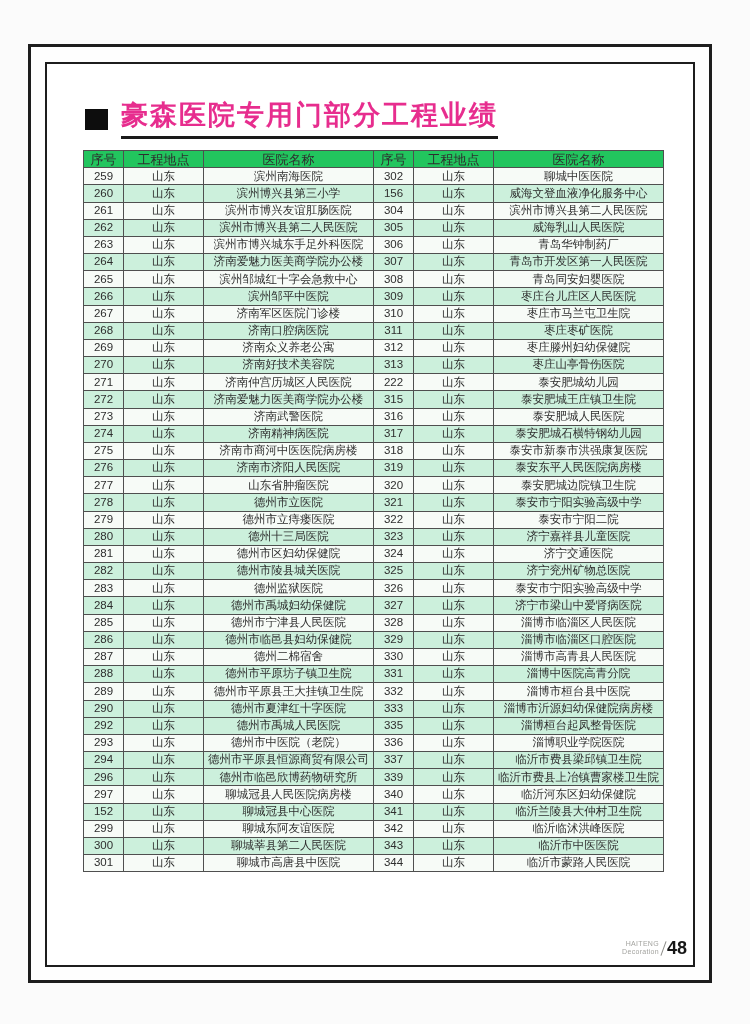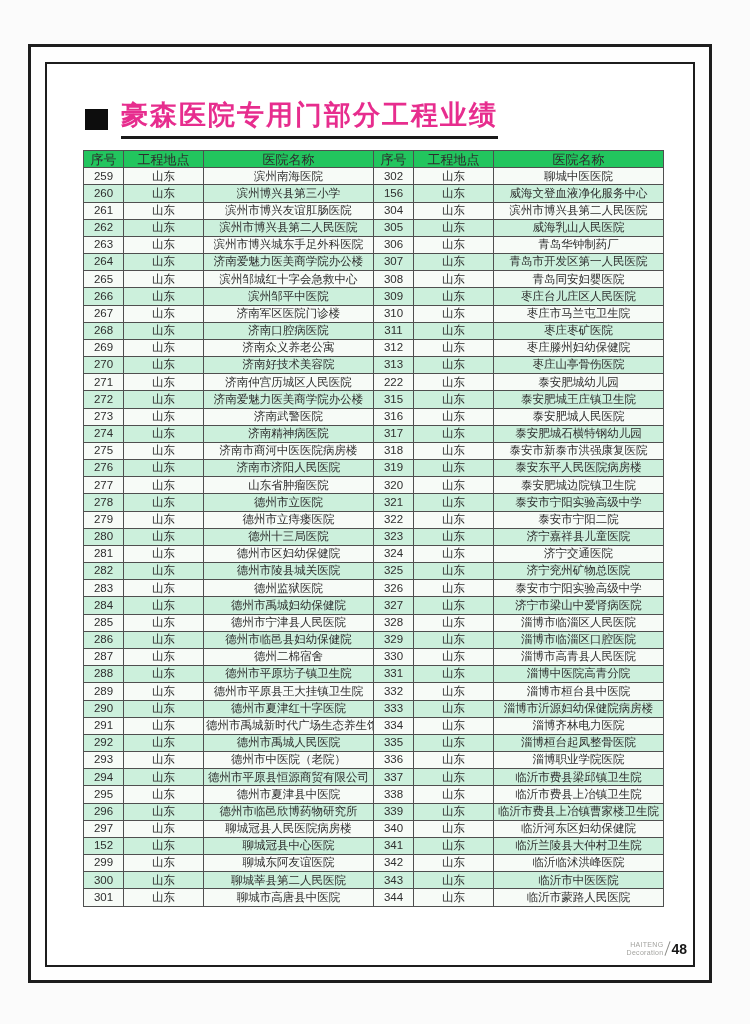--- a/index.html
+++ b/index.html
@@ -72,21 +72,21 @@
     font-size: 7px; color: #a3a39f;
     text-align: right; line-height: 1.15;
     letter-spacing: 0.3px;
   }
   .footer .slash {
     width: 1px; height: 15px; background: #8a8a86;
     transform: rotate(20deg);
     margin: 0 3px 0 4px;
   }
   .footer .pagenum {
-    font-size: 14px; font-weight: bold; color: #161616;
+    font-size: 18px; font-weight: bold; color: #161616;
     line-height: 1;
   }
 </style>
 </head>
 <body>
 
 <div class="outer-frame">
   <div class="inner-frame">
 
     <div class="title-row">
@@ -355,28 +355,20 @@
             <td class="col-name">淄博市桓台县中医院</td>
           </tr>
           <tr class="row-green">
             <td class="col-no">290</td>
             <td class="col-loc">山东</td>
             <td class="col-name">德州市夏津红十字医院</td>
             <td class="col-no">333</td>
             <td class="col-loc">山东</td>
             <td class="col-name">淄博市沂源妇幼保健院病房楼</td>
           </tr>
-          <tr class="row-white">
-            <td class="col-no">291</td>
-            <td class="col-loc">山东</td>
-            <td class="col-name">德州市禹城新时代广场生态养生馆</td>
-            <td class="col-no">334</td>
-            <td class="col-loc">山东</td>
-            <td class="col-name">淄博齐林电力医院</td>
-          </tr>
           <tr class="row-green">
             <td class="col-no">292</td>
             <td class="col-loc">山东</td>
             <td class="col-name">德州市禹城人民医院</td>
             <td class="col-no">335</td>
             <td class="col-loc">山东</td>
             <td class="col-name">淄博桓台起凤整骨医院</td>
           </tr>
           <tr class="row-white">
             <td class="col-no">293</td>
@@ -386,28 +378,20 @@
             <td class="col-loc">山东</td>
             <td class="col-name">淄博职业学院医院</td>
           </tr>
           <tr class="row-green">
             <td class="col-no">294</td>
             <td class="col-loc">山东</td>
             <td class="col-name">德州市平原县恒源商贸有限公司</td>
             <td class="col-no">337</td>
             <td class="col-loc">山东</td>
             <td class="col-name">临沂市费县梁邱镇卫生院</td>
-          </tr>
-          <tr class="row-white">
-            <td class="col-no">295</td>
-            <td class="col-loc">山东</td>
-            <td class="col-name">德州市夏津县中医院</td>
-            <td class="col-no">338</td>
-            <td class="col-loc">山东</td>
-            <td class="col-name">临沂市费县上冶镇卫生院</td>
           </tr>
           <tr class="row-green">
             <td class="col-no">296</td>
             <td class="col-loc">山东</td>
             <td class="col-name">德州市临邑欣博药物研究所</td>
             <td class="col-no">339</td>
             <td class="col-loc">山东</td>
             <td class="col-name">临沂市费县上冶镇曹家楼卫生院</td>
           </tr>
           <tr class="row-white">

